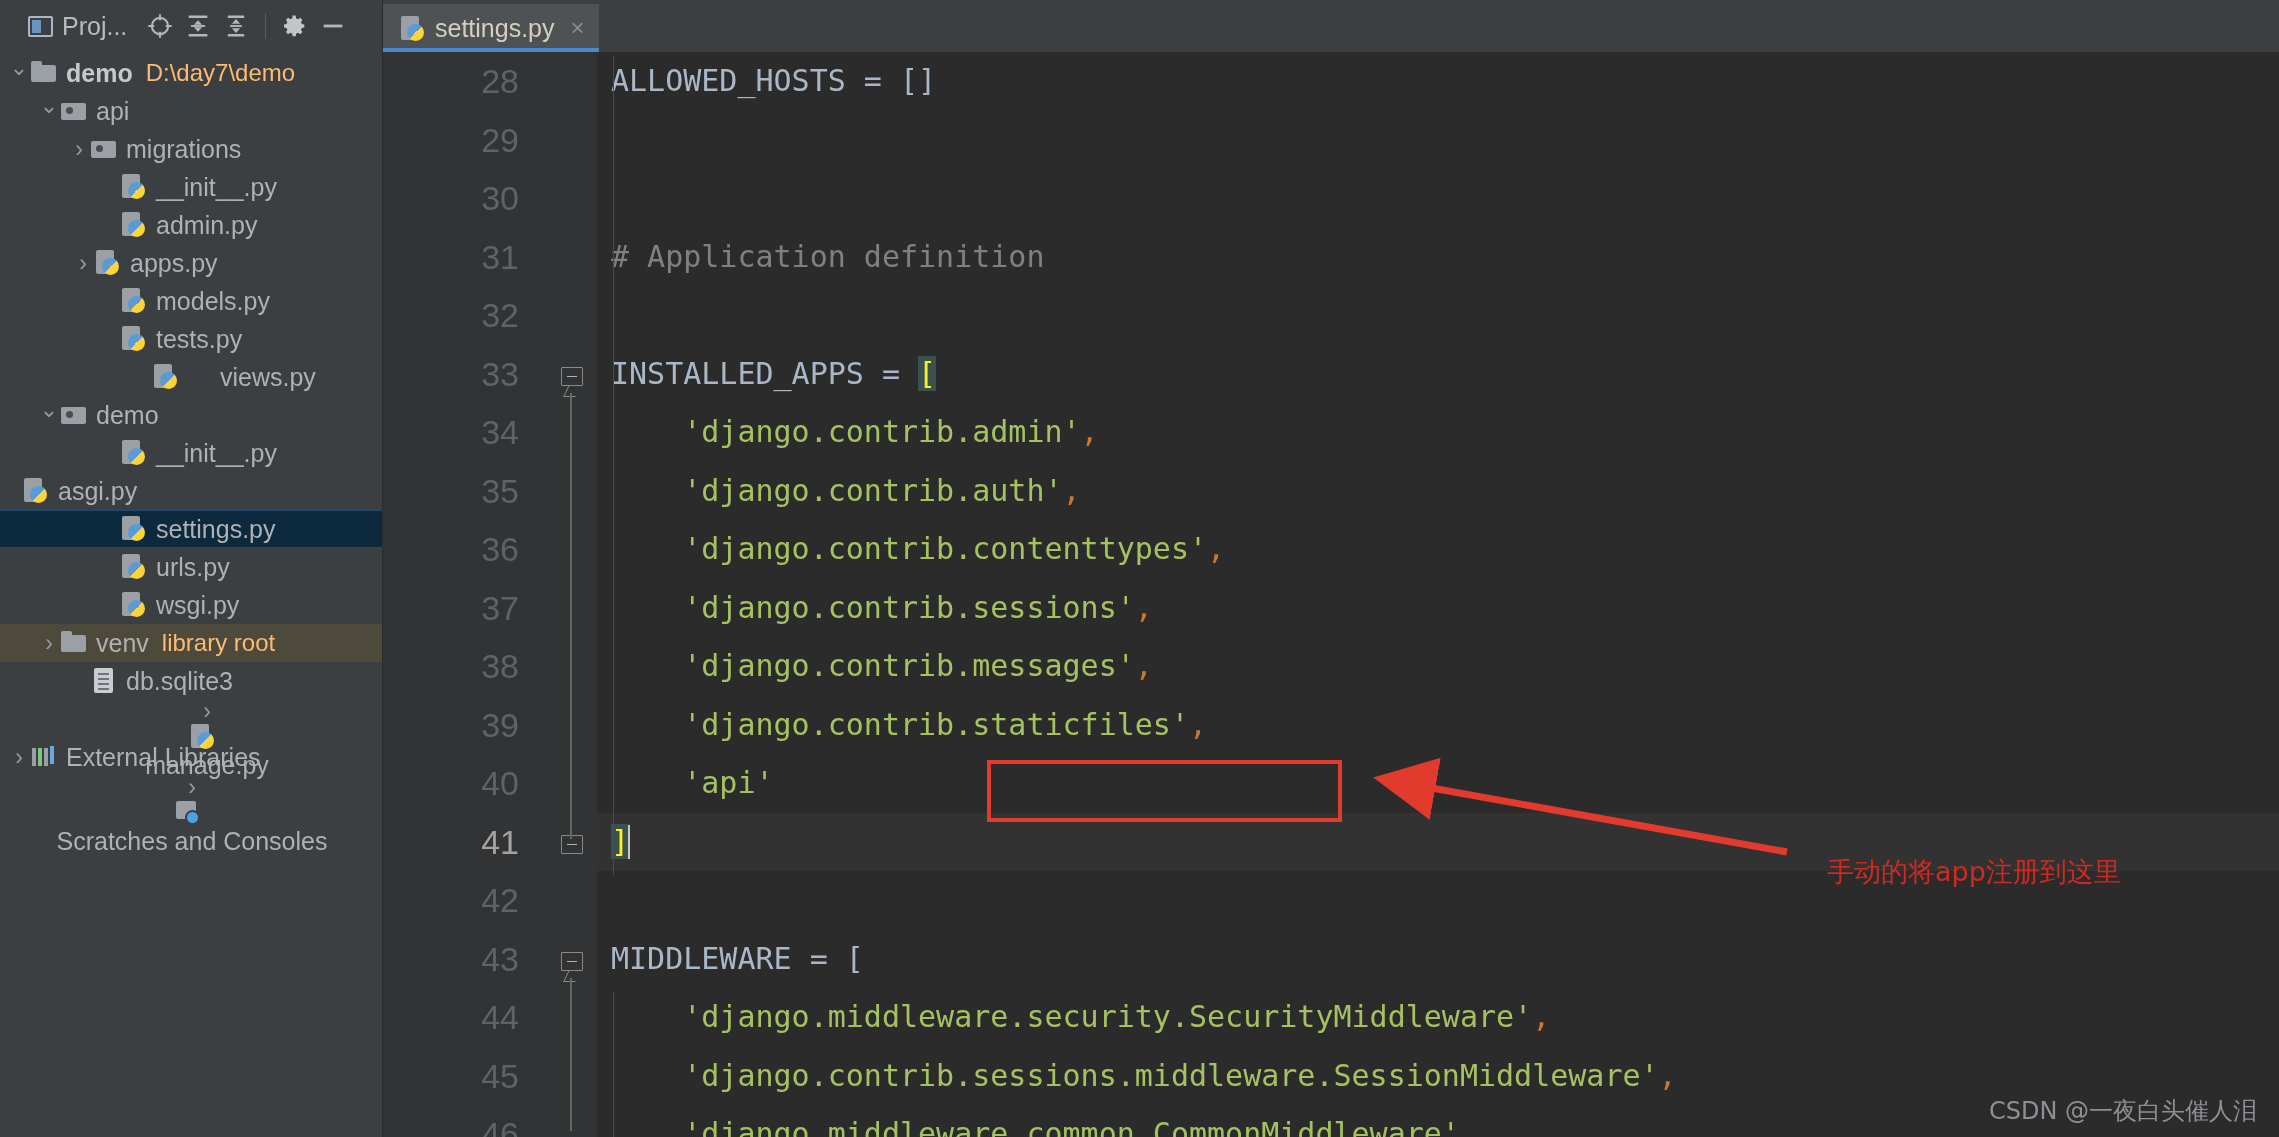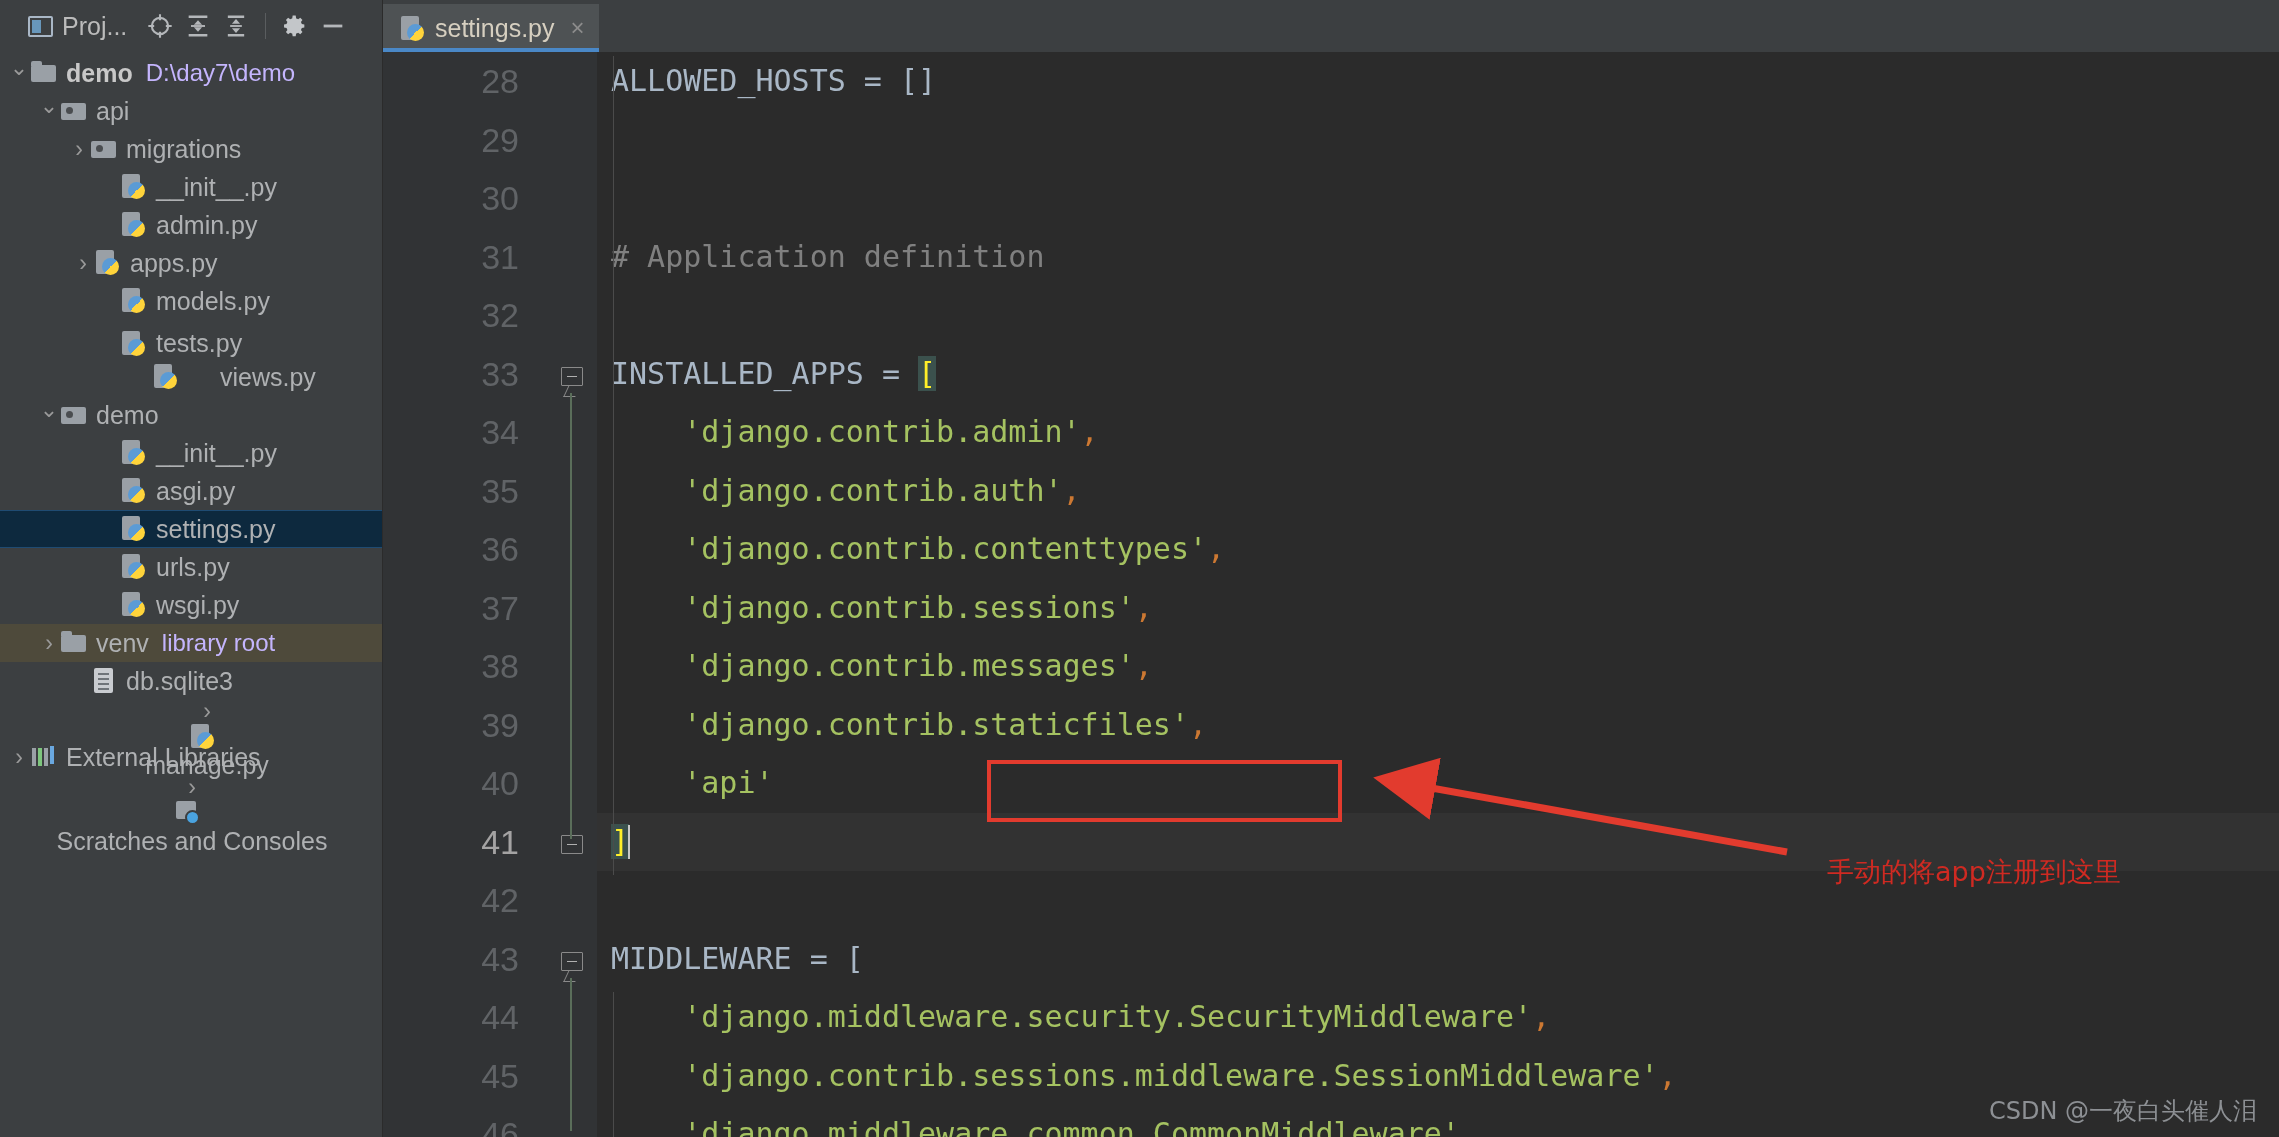--- a/index.html
+++ b/index.html
@@ -127,21 +127,21 @@
   .ic {
     width: 28px;
     flex: 0 0 28px;
     height: 28px;
     margin-right: 8px;
     position: relative;
   }
   .lbl { color: #afb1b3; }
   .lbl.bold { font-weight: bold; color: #c8c8c8; }
   .sub {
-    color: #c4b5fd;
+    color: #fdba74;
     margin-left: 13px;
     font-size: 24px;
   }
 
   
   .ic.folder::before {
     content: "";
     position: absolute;
     left: 1px; top: 6px;
     width: 25px; height: 17px;
@@ -502,41 +502,41 @@
           <div class="row" style="padding-left: 72px;">
             <span class="arrow closed"></span>
             <span class="ic py"></span>
             <span class="lbl">apps.py</span>
           </div>
           <div class="row" style="padding-left: 98px;">
             <span class="arrow"></span>
             <span class="ic py"></span>
             <span class="lbl">models.py</span>
           </div>
-          <div class="row" style="padding-left: 98px; align-items: flex-end;">
+          <div class="row" style="padding-left: 98px;">
             <span class="arrow"></span>
             <span class="ic py"></span>
             <span class="lbl">tests.py</span>
           </div>
           <div class="row" style="padding-left: 98px; gap: 32px;">
             <span class="arrow"></span>
             <span class="ic py"></span>
             <span class="lbl">views.py</span>
           </div>
           <div class="row" style="padding-left: 38px;">
             <span class="arrow open"></span>
             <span class="ic folder-mod"></span>
             <span class="lbl">demo</span>
           </div>
           <div class="row" style="padding-left: 98px;">
             <span class="arrow"></span>
             <span class="ic py"></span>
             <span class="lbl">__init__.py</span>
           </div>
-          <div class="row" style="padding-left: 98px;">
+          <div class="row" style="">
             <span class="arrow"></span>
             <span class="ic py"></span>
             <span class="lbl">asgi.py</span>
           </div>
           <div class="row sel" style="padding-left: 98px;">
             <span class="arrow"></span>
             <span class="ic py"></span>
             <span class="lbl">settings.py</span>
           </div>
           <div class="row" style="padding-left: 98px;">

